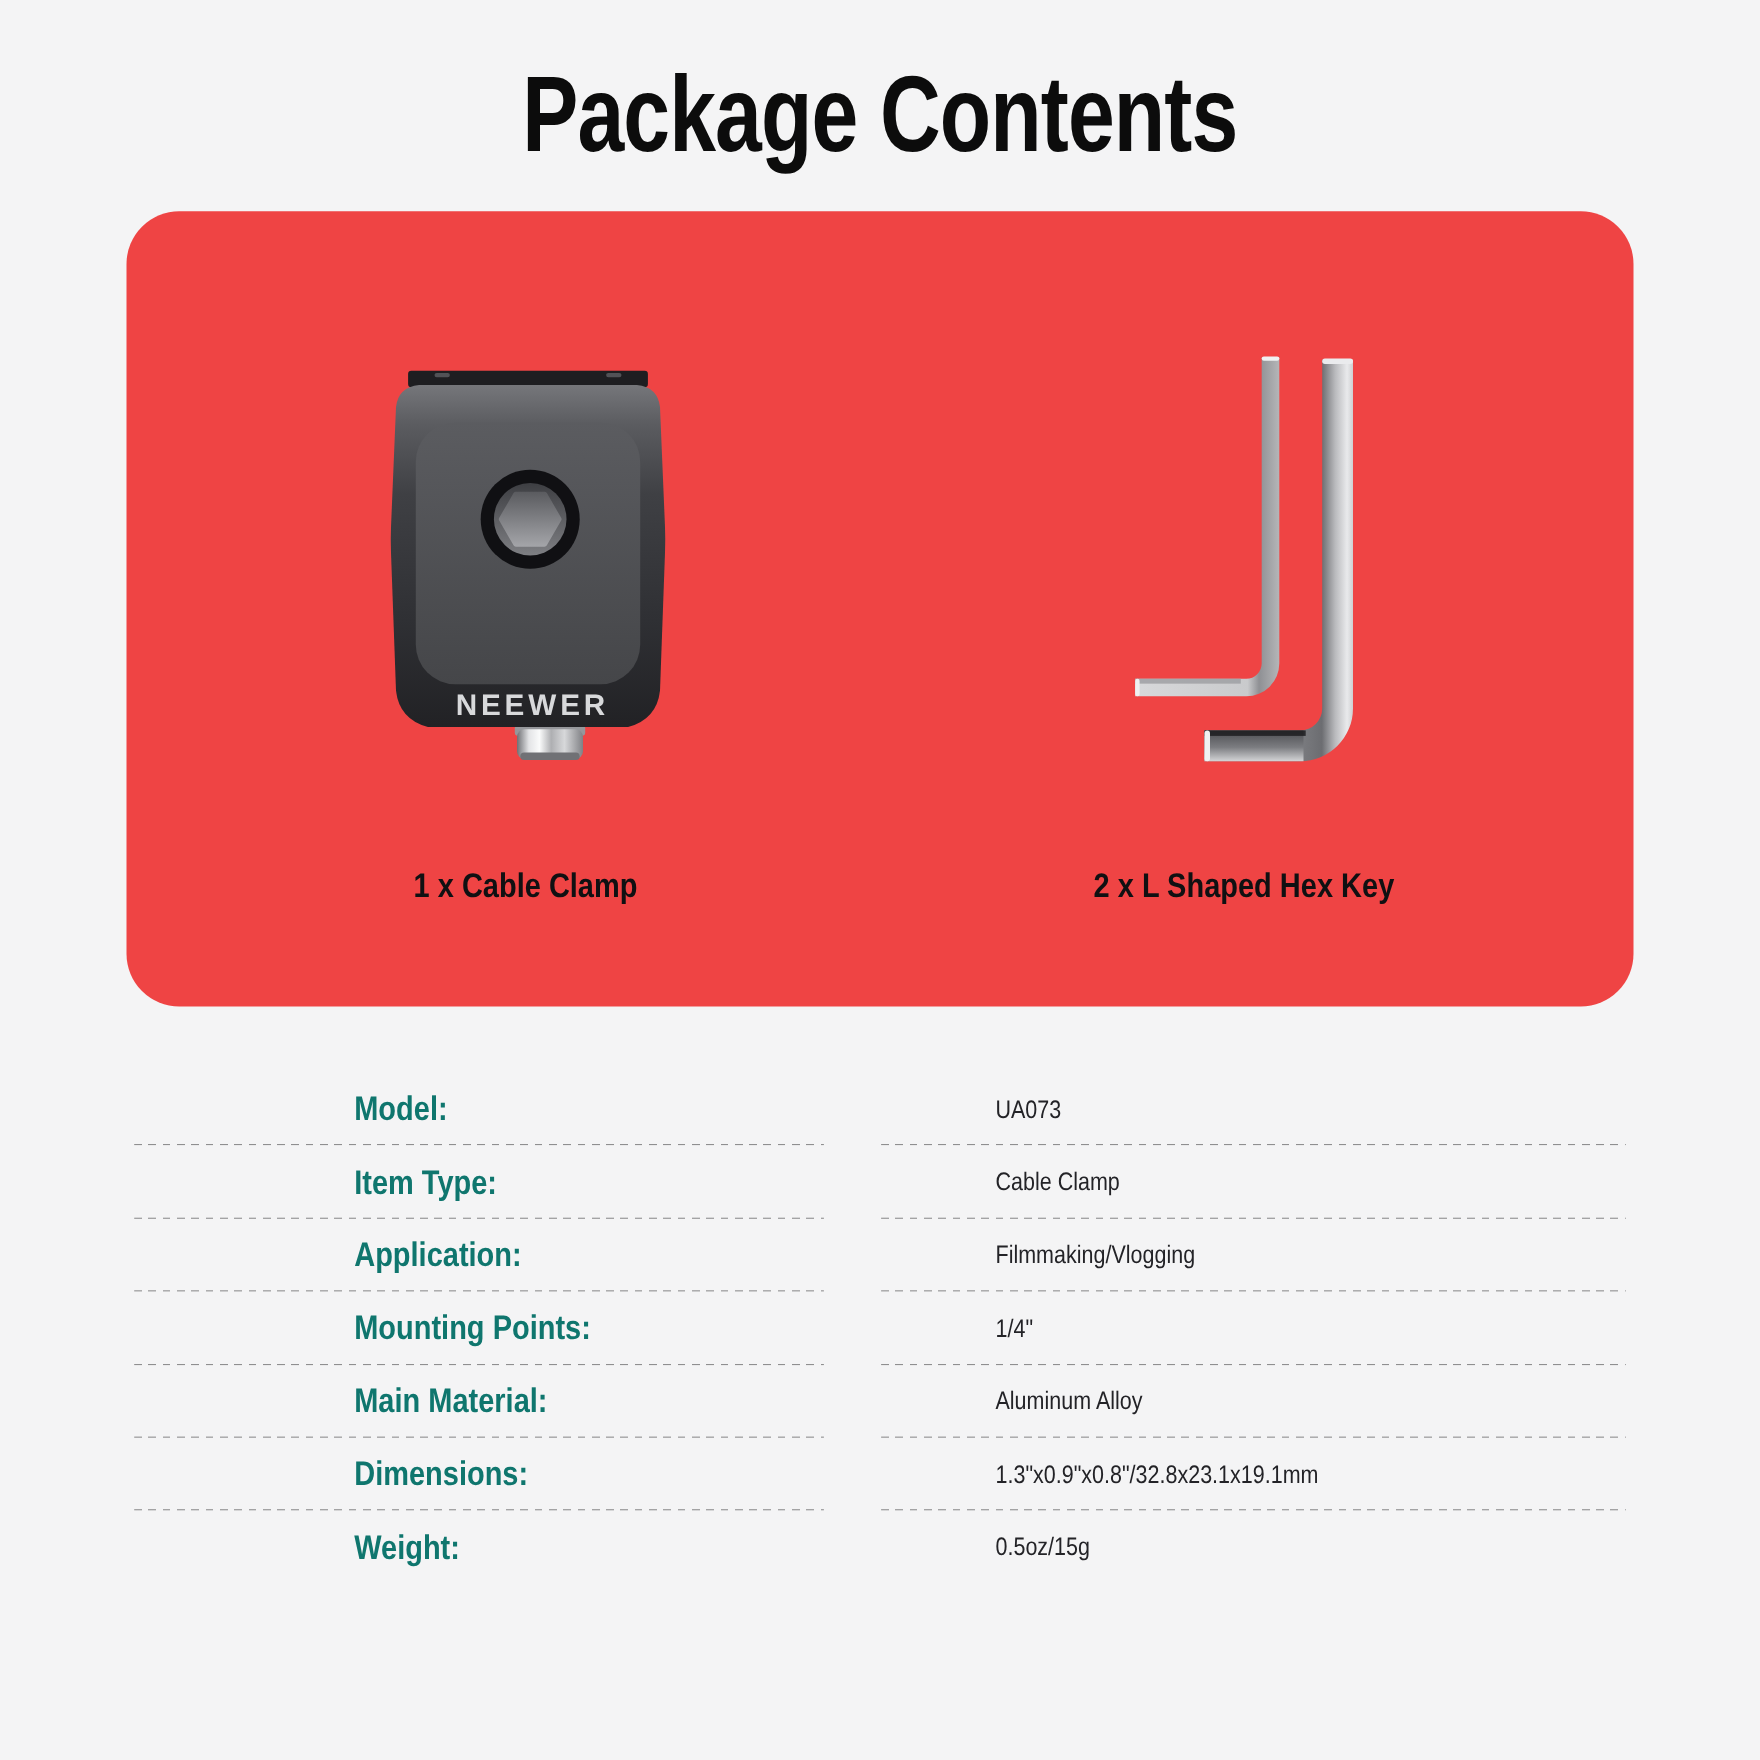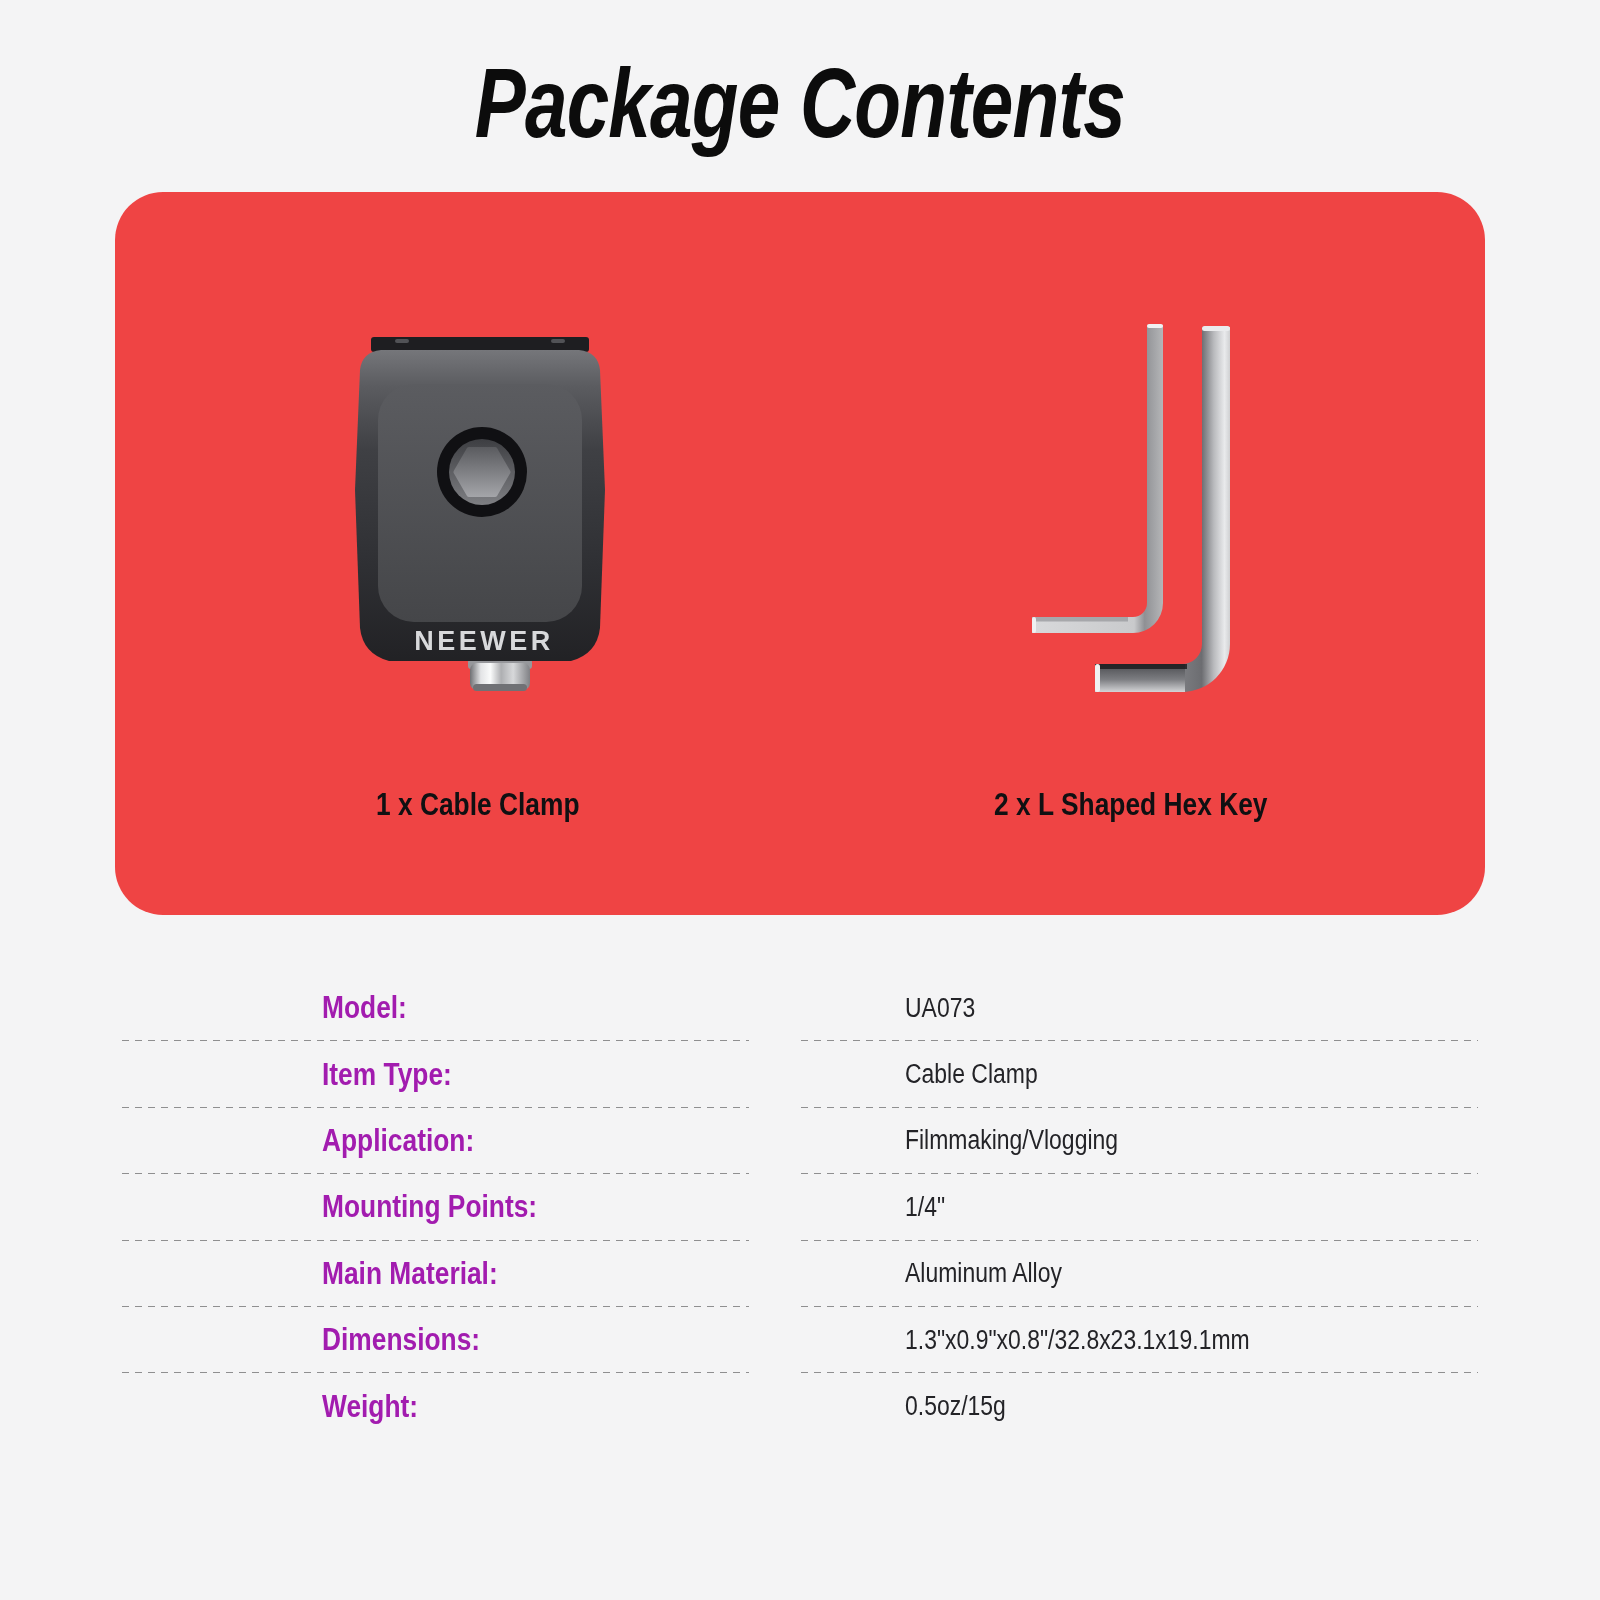--- a/index.html
+++ b/index.html
@@ -11,21 +11,21 @@
     overflow:hidden;
   }
   
   .title-wrap{
     height:192px;
     display:flex;align-items:center;justify-content:center;
     padding-top:14px;box-sizing:border-box;
   }
   .title-text{
     font-size:98px;font-weight:700;color:#0c0c0c;
-    letter-spacing:-1px;line-height:1;font-style:italic;
+    letter-spacing:-1px;line-height:1;
   }
   .cond-c{display:inline-block;transform:scaleX(0.78);transform-origin:center;}
   .cond-cap{display:inline-block;transform:scaleX(0.85);transform-origin:center;}
   .cond{display:inline-block;transform:scaleX(0.85);transform-origin:left center;white-space:pre-wrap;}
   
   .card{
     position:relative;
     width:1370px;height:723px;
     margin:0 auto;
     background:#ef4444;
@@ -43,22 +43,22 @@
   
   .spec-table{width:1356px;margin:60px auto 0;}
   .spec-row{display:grid;grid-template-columns:627px 52px 1fr;height:66.4px;}
   .spec-cell{display:flex;align-items:center;position:relative;}
   .spec-cell::after{
     content:"";position:absolute;left:0;right:0;bottom:0;height:1px;
     background-image:repeating-linear-gradient(90deg,#8f8f90 0 7px,transparent 7px 13px);
   }
   .spec-row:last-child .spec-cell::after{display:none;}
   .spec-gap{position:relative;}
-  .label-cell{padding-left:200px;box-sizing:border-box;font-weight:700;font-size:31px;color:#a21caf;}
-  .value-cell{padding-left:104px;box-sizing:border-box;font-weight:400;font-size:27px;color:#232327;}
+  .label-cell{padding-left:200px;box-sizing:border-box;font-weight:700;font-size:31px;color:#0f766e;}
+  .value-cell{padding-left:104px;box-sizing:border-box;font-weight:400;font-size:23px;color:#232327;}
 </style>
 </head>
 <body>
 
 <div class="page">
 
   <div class="title-wrap">
     <h1 class="title-text" style="margin:0"><span class="cond-c">Package Contents</span></h1>
   </div>
 

